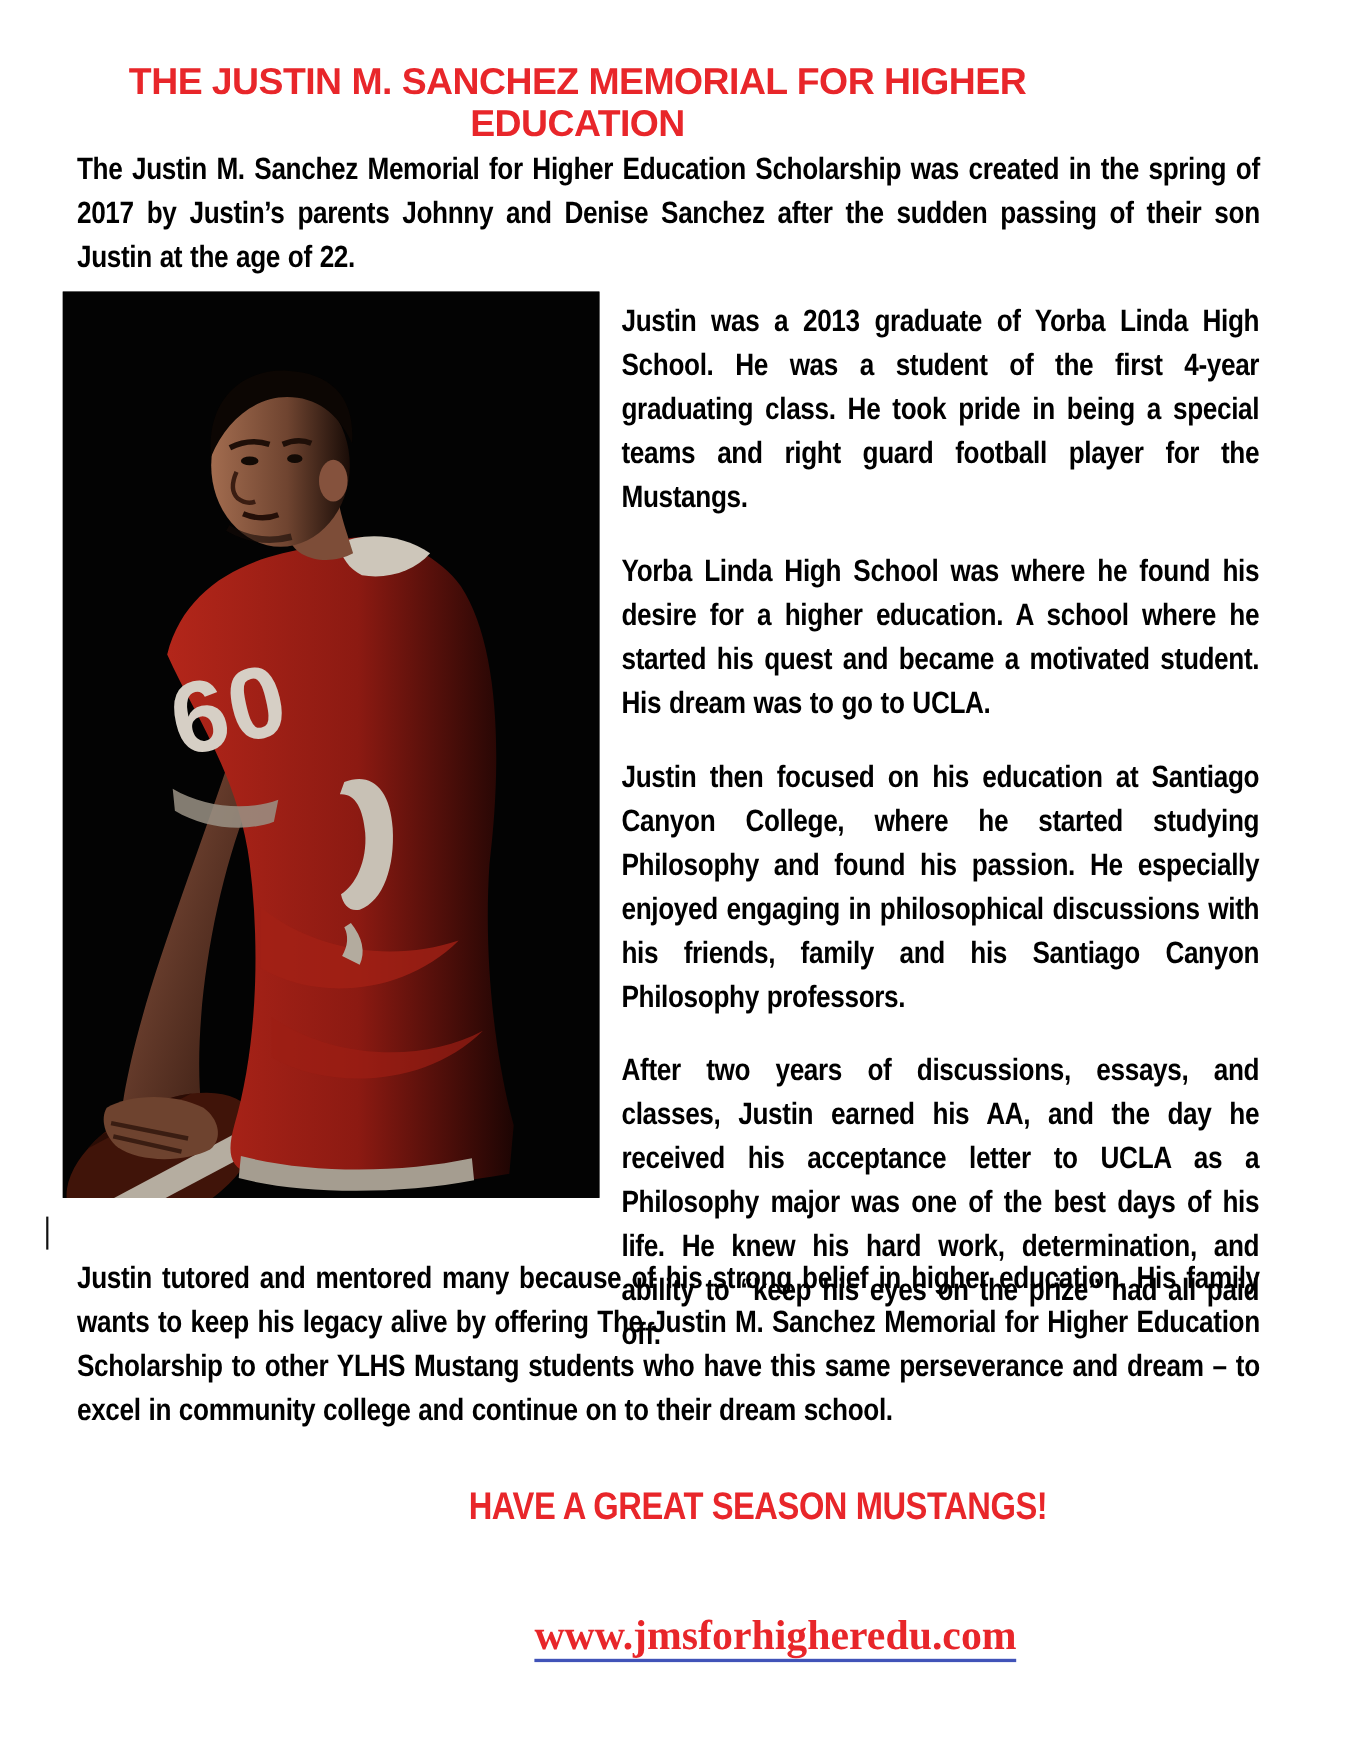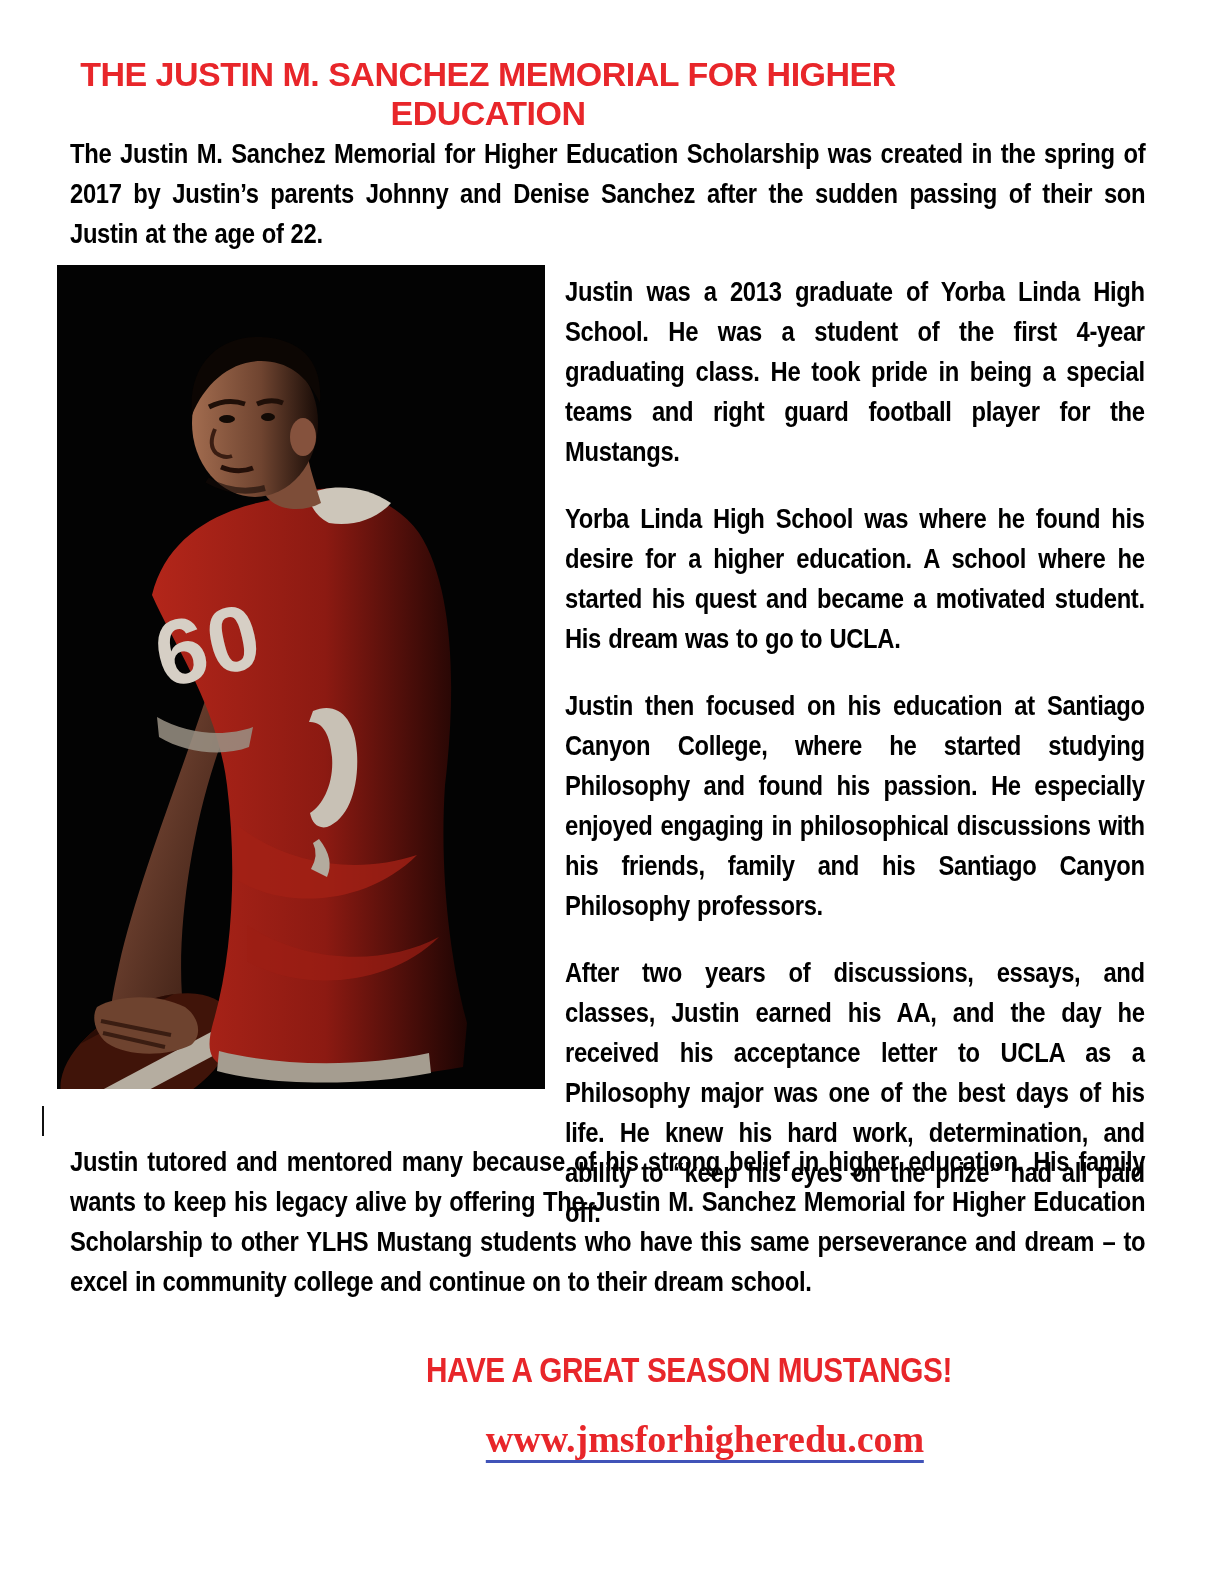--- a/index.html
+++ b/index.html
@@ -8,20 +8,21 @@
     width:1224px;height:1584px;
     background:#ffffff;
     font-family:"Liberation Sans","DejaVu Sans",sans-serif;
     overflow:hidden;
   }
   .page-title{
     position:absolute;top:55px;left:0;width:976px;
     margin:0;text-align:center;
     font-size:34px;font-weight:bold;letter-spacing:-0.5px;
     color:var(--accent-red,#e8262a);
+    padding-left:37px;
   }
   .body-text{
     font-weight:bold;color:#000;
     font-size:28px;line-height:40px;
     text-align:justify;
     letter-spacing:-0.4px;word-spacing:1px;
     transform-origin:0 0;transform:scaleX(0.85);
     margin:0;
   }
   .intro{position:absolute;top:134px;left:70px;width:1265px;}
@@ -54,21 +55,21 @@
   .donate-label{
     font-size:30px;font-weight:bold;letter-spacing:0.5px;
     color:var(--accent-red,#e8262a);
   }
   .donate-url{
     font-family:"Liberation Serif","DejaVu Serif",serif;
     font-size:38px;font-weight:bold;
     color:var(--accent-red,#e8262a);
     text-decoration:none;
     border-bottom:3px solid var(--link-underline-blue,#4053b8);
-    padding-bottom:0px;line-height:1.05;
+    padding-bottom:0px;line-height:1.05;margin-top:48px;
   }
   .text-cursor{
     position:absolute;top:1106px;left:42px;
     width:2px;height:30px;background:#111;
   }
 </style>
 </head>
 <body>
 
 <div class="page">

